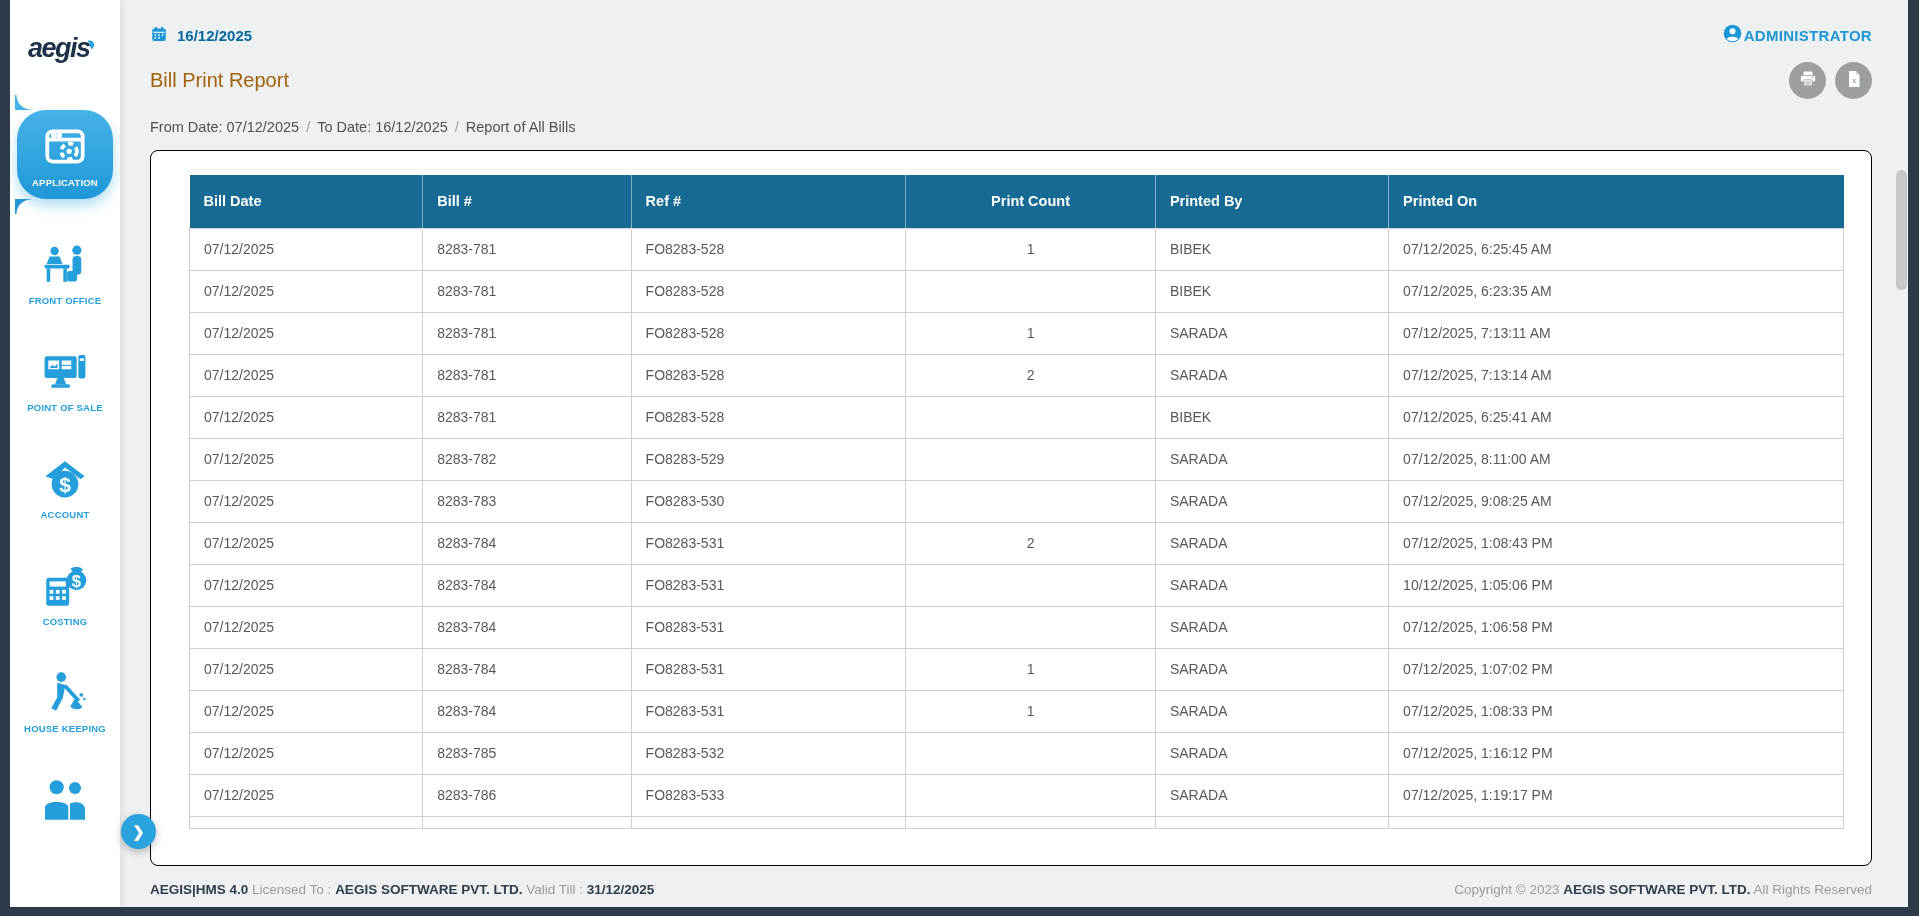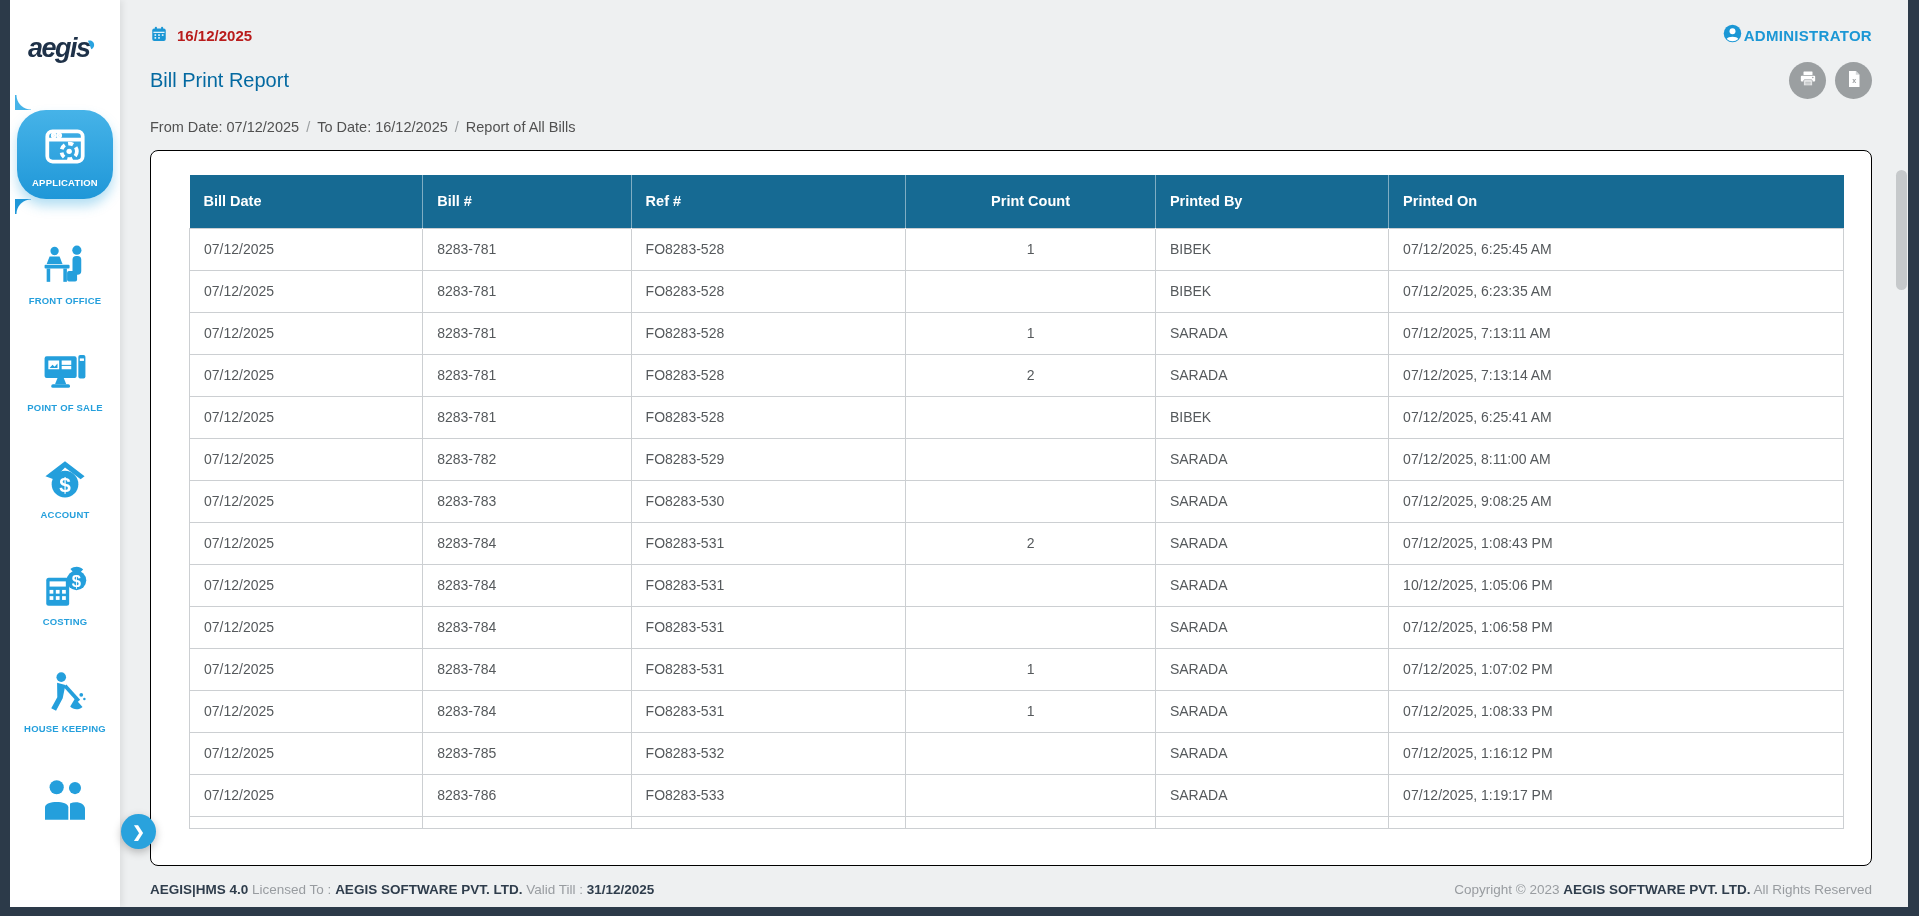--- a/index.html
+++ b/index.html
@@ -37,28 +37,28 @@
   
   .chevron-btn { position:absolute; left:121px; top:814px; width:35px; height:35px; border-radius:50%;
     background:#29a2dd; color:#fff; border:none; z-index:30; font-size:15px; font-weight:bold;
     display:flex; align-items:center; justify-content:center; cursor:pointer;
     box-shadow:0 3px 8px rgba(0,0,0,.25); }
 
   
   .main { position:absolute; left:120px; top:0; width:1788px; height:907px; overflow:hidden;
     padding:0 36px 0 30px; }
   .header-bar { display:flex; justify-content:space-between; align-items:center; margin-top:24px; height:22px; }
-  .date-display { display:flex; align-items:center; gap:9px; color:#b91c1c; font-size:15px; font-weight:bold; cursor:pointer; }
+  .date-display { display:flex; align-items:center; gap:9px; color:#0369a1; font-size:15px; font-weight:bold; cursor:pointer; }
   .date-display svg { width:18px; height:18px; }
   .user-menu { display:flex; align-items:center; gap:1px; color:#1b97d5; font-size:15px; font-weight:bold;
     letter-spacing:.3px; cursor:pointer; }
   .user-menu svg { width:21px; height:21px; }
 
   .title-row { display:flex; justify-content:space-between; align-items:center; margin-top:16px; height:37px; }
-  .page-title { font-size:20px; color:#0369a1; }
+  .page-title { font-size:20px; color:#a16207; }
   .toolbar { display:flex; gap:9px; }
   .round-btn { width:37px; height:37px; border-radius:50%; background:#9b9fa1; border:none;
     display:flex; align-items:center; justify-content:center; cursor:pointer; }
   .round-btn svg { width:20px; height:20px; }
 
   .breadcrumb { margin-top:20px; font-size:14.5px; color:#515151; }
   .breadcrumb .sep { color:#9a9ea1; padding:0 7px; }
 
   
   .card { margin-top:15px; height:716px; background:#fff; border:1px solid #000000; border-radius:8px;

